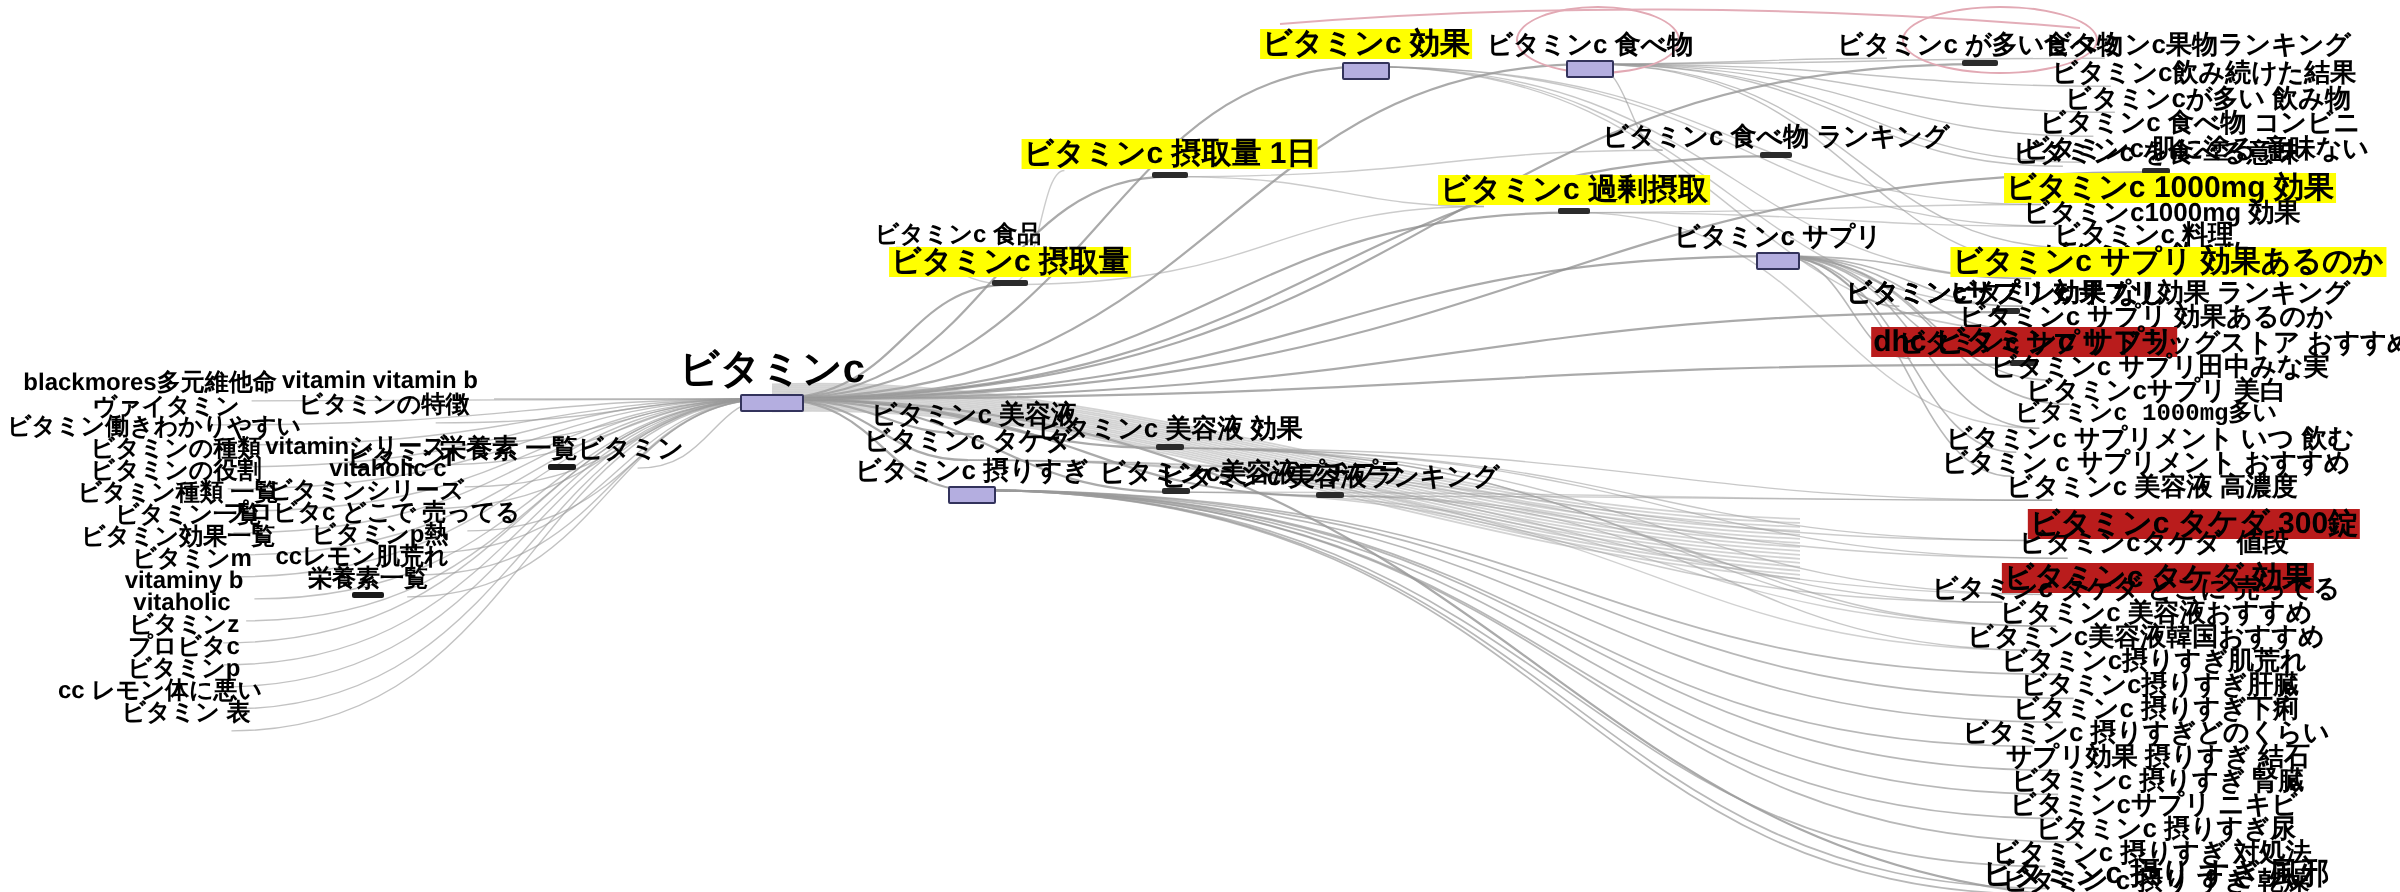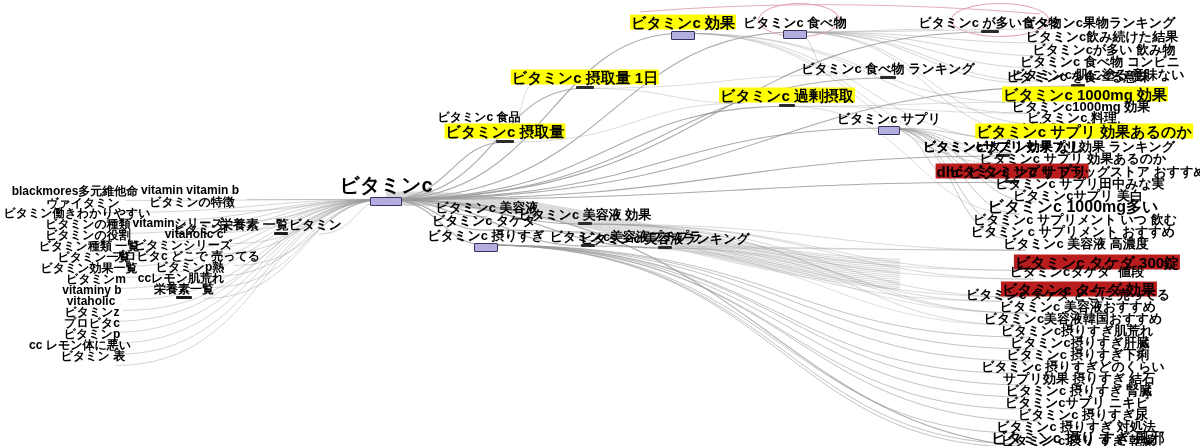--- a/index.html
+++ b/index.html
@@ -235,21 +235,21 @@
       <div class="node hl-yellow" style="left: 1084px; top: 131px; font-size: 15px;"><span class="lbl">ビタミンc サプリ 効果あるのか</span></div>
       <div class="node" style="left: 1003px; top: 146px; font-size: 13px;"><span class="lbl">ビタミンcサプリ 効果 なし</span></div>
       <div class="bar mid" style="left: 1003px; top: 154.06px; width: 14px; height: 3px;"></div>
       <div class="node" style="left: 1075px; top: 146px; font-size: 13px;"><span class="lbl">ビタミンc サプリ効果 ランキング</span></div>
       <div class="node" style="left: 1073px; top: 158px; font-size: 13px;"><span class="lbl">ビタミンc サプリ 効果あるのか</span></div>
       <div class="node hl-cyan" style="left: 1012px; top: 171px; font-size: 15px;"><span class="lbl">dhc ビタミンc サプリ</span></div>
       <div class="bar mid" style="left: 1012px; top: 180.3px; width: 14px; height: 3px;"></div>
       <div class="node" style="left: 1078px; top: 171px; font-size: 13px;"><span class="lbl">ビタミンc サプリ ドラッグストア おすすめ</span></div>
       <div class="node" style="left: 1080px; top: 183px; font-size: 13px;"><span class="lbl">ビタミンc サプリ田中みな実</span></div>
       <div class="node" style="left: 1078px; top: 195px; font-size: 13px;"><span class="lbl">ビタミンcサプリ 美白</span></div>
-      <div class="node" style="left: 1073px; top: 207px; font-size: 16px;"><span class="lbl">ビタミンc 1000mg多い</span></div>
+      <div class="node" style="left: 1073px; top: 207px; font-size: 12px; font-family: Liberation Mono, monospace;"><span class="lbl">ビタミンc 1000mg多い</span></div>
       <div class="node" style="left: 1075px; top: 219px; font-size: 13px;"><span class="lbl">ビタミンc サプリメント いつ 飲む</span></div>
       <div class="node" style="left: 1073px; top: 231px; font-size: 13px;"><span class="lbl">ビタミン c サプリメント おすすめ</span></div>
       <div class="node" style="left: 1076px; top: 243px; font-size: 13px;"><span class="lbl">ビタミンc 美容液 高濃度</span></div>
       <div class="node hl-cyan" style="left: 1077px; top: 262px; font-size: 15px; padding-left: 40px;"><span class="lbl">ビタミンc タケダ 300錠</span></div>
       <div class="node" style="left: 1077px; top: 272px; font-size: 13px; font-family: Liberation Mono, monospace;"><span class="lbl">ビタミンcタケダ 値段</span></div>
       <div class="node hl-cyan" style="left: 1079px; top: 289px; font-size: 15px;"><span class="lbl">ビタミンc タケダ 効果</span></div>
       <div class="node" style="left: 1068px; top: 294px; font-size: 13px;"><span class="lbl">ビタミンc タケダ どこに 売ってる</span></div>
       <div class="node" style="left: 1078px; top: 306px; font-size: 13px;"><span class="lbl">ビタミンc 美容液おすすめ</span></div>
       <div class="node" style="left: 1073px; top: 318px; font-size: 13px;"><span class="lbl">ビタミンc美容液韓国おすすめ</span></div>
       <div class="node" style="left: 1077px; top: 330px; font-size: 13px;"><span class="lbl">ビタミンc摂りすぎ肌荒れ</span></div>

